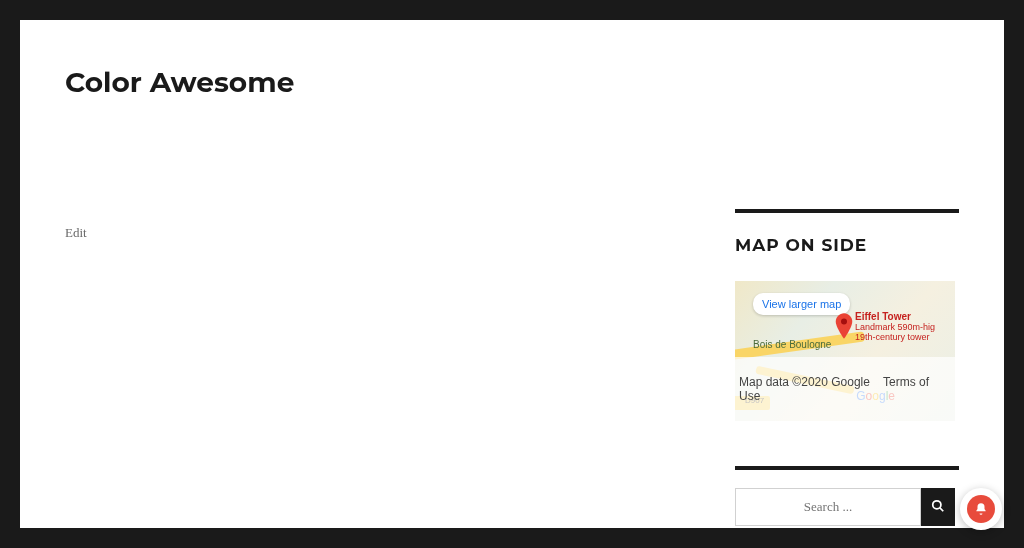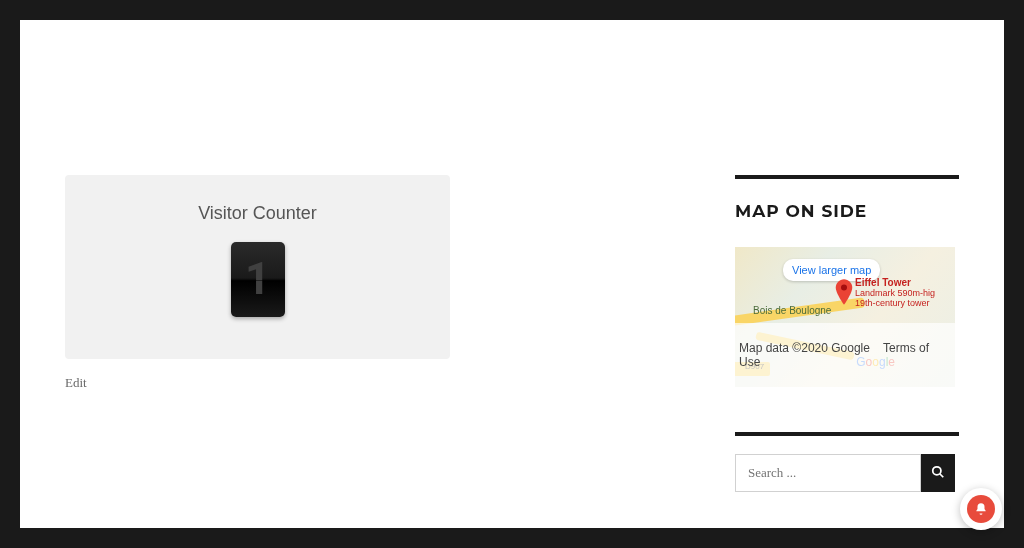--- a/index.html
+++ b/index.html
@@ -120,21 +120,20 @@
       top: 12px;
       left: 18px;
       background: #fff;
       color: #1a73e8;
       font-size: 11px;
       padding: 5px 9px;
       border-radius: 10px;
       box-shadow: 0 1px 3px rgba(0,0,0,0.2);
       font-family: Arial, sans-serif;
       cursor: pointer;
-      margin-left: 30px;
     }
     .map-marker {
       position: absolute;
       left: 100px;
       top: 32px;
       width: 18px;
       height: 18px;
     }
     .map-marker svg { width:18px; height:26px; }
     .map-label-1 {
@@ -183,20 +182,21 @@
       width: 220px;
     }
     .search-input {
       flex: 1;
       border: 1px solid #d1d1d1;
       padding: 10px 12px;
       font-size: 13px;
       font-family: Georgia, serif;
       color: #6a6a6a;
       outline: none;
+      text-align: center;
     }
     .search-button {
       width: 40px;
       background: #1a1a1a;
       border: none;
       color: #fff;
       cursor: pointer;
       display: flex;
       align-items: center;
       justify-content: center;
@@ -218,29 +218,26 @@
       background:#e84b3c;
       display:flex; align-items:center; justify-content:center;
     }
   </style>
 </head>
 <body>
 
 <div class="page-wrapper">
 
   <header>
+    <h1 class="site-title">Color Awesome</h1>
   </header>
 
   <div class="content-area">
 
     <main class="main-content">
-      <div class="visitor-widget">
-        <div class="visitor-title">Visitor Counter</div>
-        <div class="counter-digit">1</div>
-      </div>
       <a class="edit-link">Edit</a>
     </main>
 
     <aside class="sidebar">
 
       <section class="widget map-widget">
         <div class="widget-divider"></div>
         <h2 class="widget-title">MAP ON SIDE</h2>
         <div class="map-embed">
           <div class="map-bg"></div>

